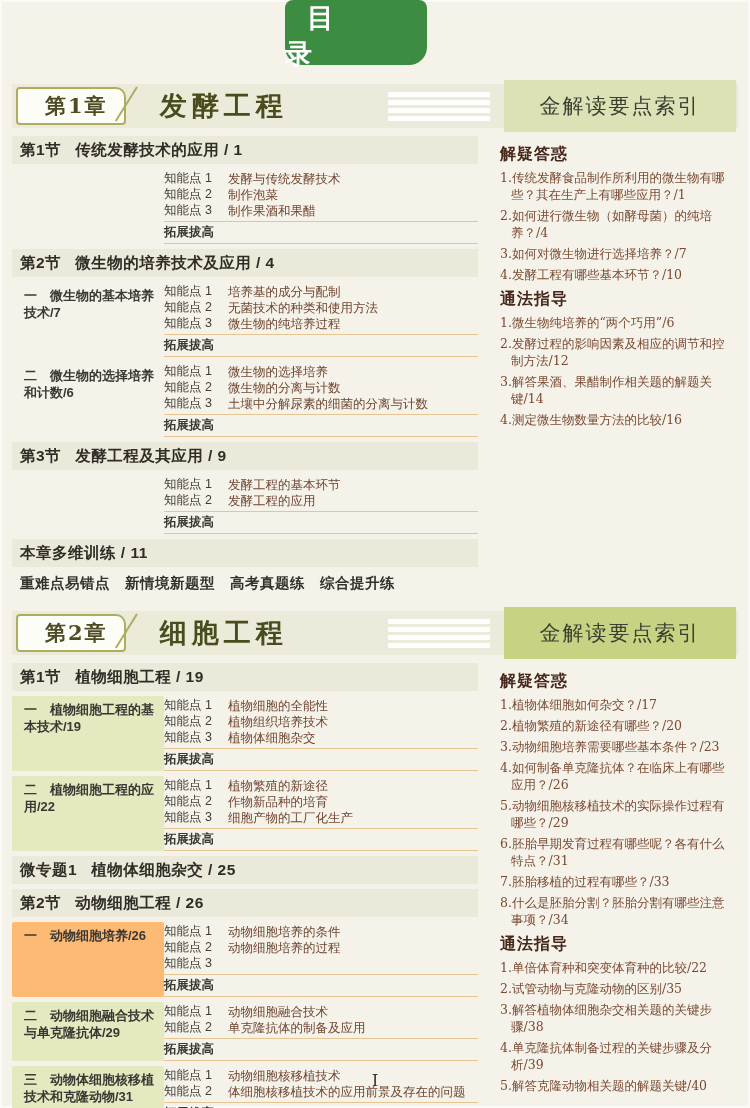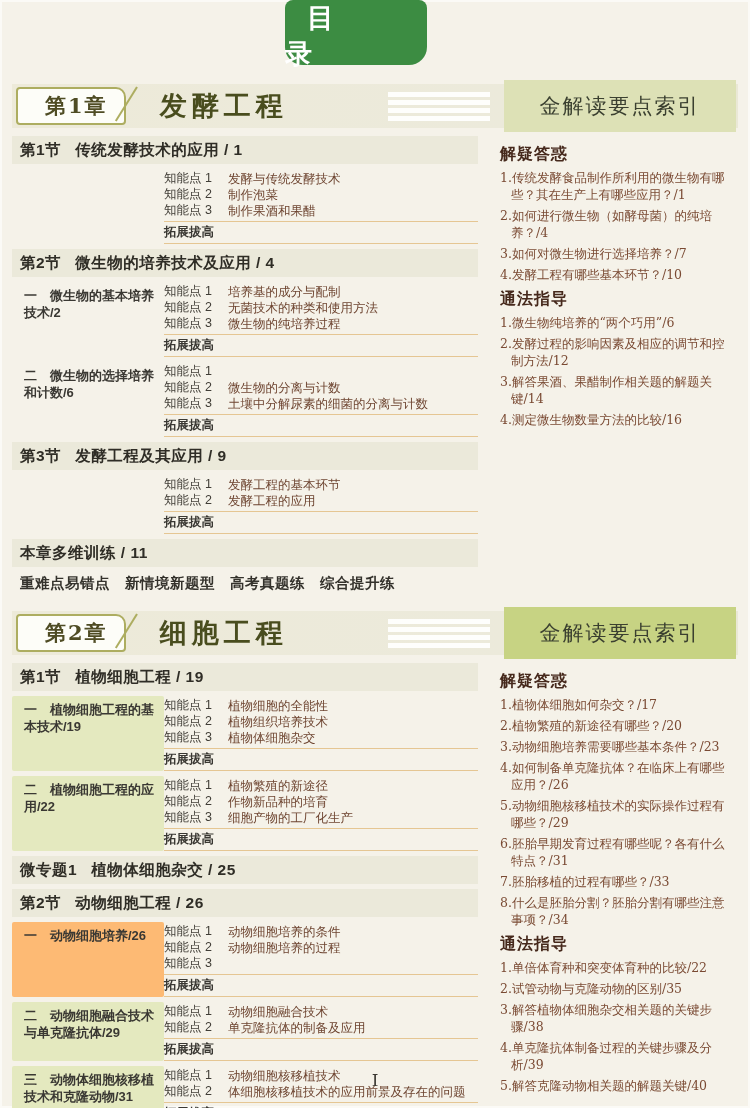--- a/index.html
+++ b/index.html
@@ -133,21 +133,21 @@
                 </div>
                 <div class="point">
                   <span class="point-no">知能点 3</span>
                   <span class="point-text">制作果酒和果醋</span>
                 </div>
                 <div class="expand">拓展拔高</div>
               </div>
             </div>
             <div class="sec-row"><span class="sec-no">第2节</span><span>微生物的培养技术及应用 / 4</span></div>
             <div class="block">
-              <div class="block-label">一　微生物的基本培养技术/2</div>
+              <div class="block-label">一　微生物的基本培养技术/7</div>
               <div class="points">
                 <div class="point">
                   <span class="point-no">知能点 1</span>
                   <span class="point-text">培养基的成分与配制</span>
                 </div>
                 <div class="point">
                   <span class="point-no">知能点 2</span>
                   <span class="point-text">无菌技术的种类和使用方法</span>
                 </div>
                 <div class="point">
@@ -155,20 +155,21 @@
                   <span class="point-text">微生物的纯培养过程</span>
                 </div>
                 <div class="expand">拓展拔高</div>
               </div>
             </div>
             <div class="block">
               <div class="block-label">二　微生物的选择培养和计数/6</div>
               <div class="points">
                 <div class="point">
                   <span class="point-no">知能点 1</span>
+                  <span class="point-text">微生物的选择培养</span>
                 </div>
                 <div class="point">
                   <span class="point-no">知能点 2</span>
                   <span class="point-text">微生物的分离与计数</span>
                 </div>
                 <div class="point">
                   <span class="point-no">知能点 3</span>
                   <span class="point-text">土壤中分解尿素的细菌的分离与计数</span>
                 </div>
                 <div class="expand">拓展拔高</div>

